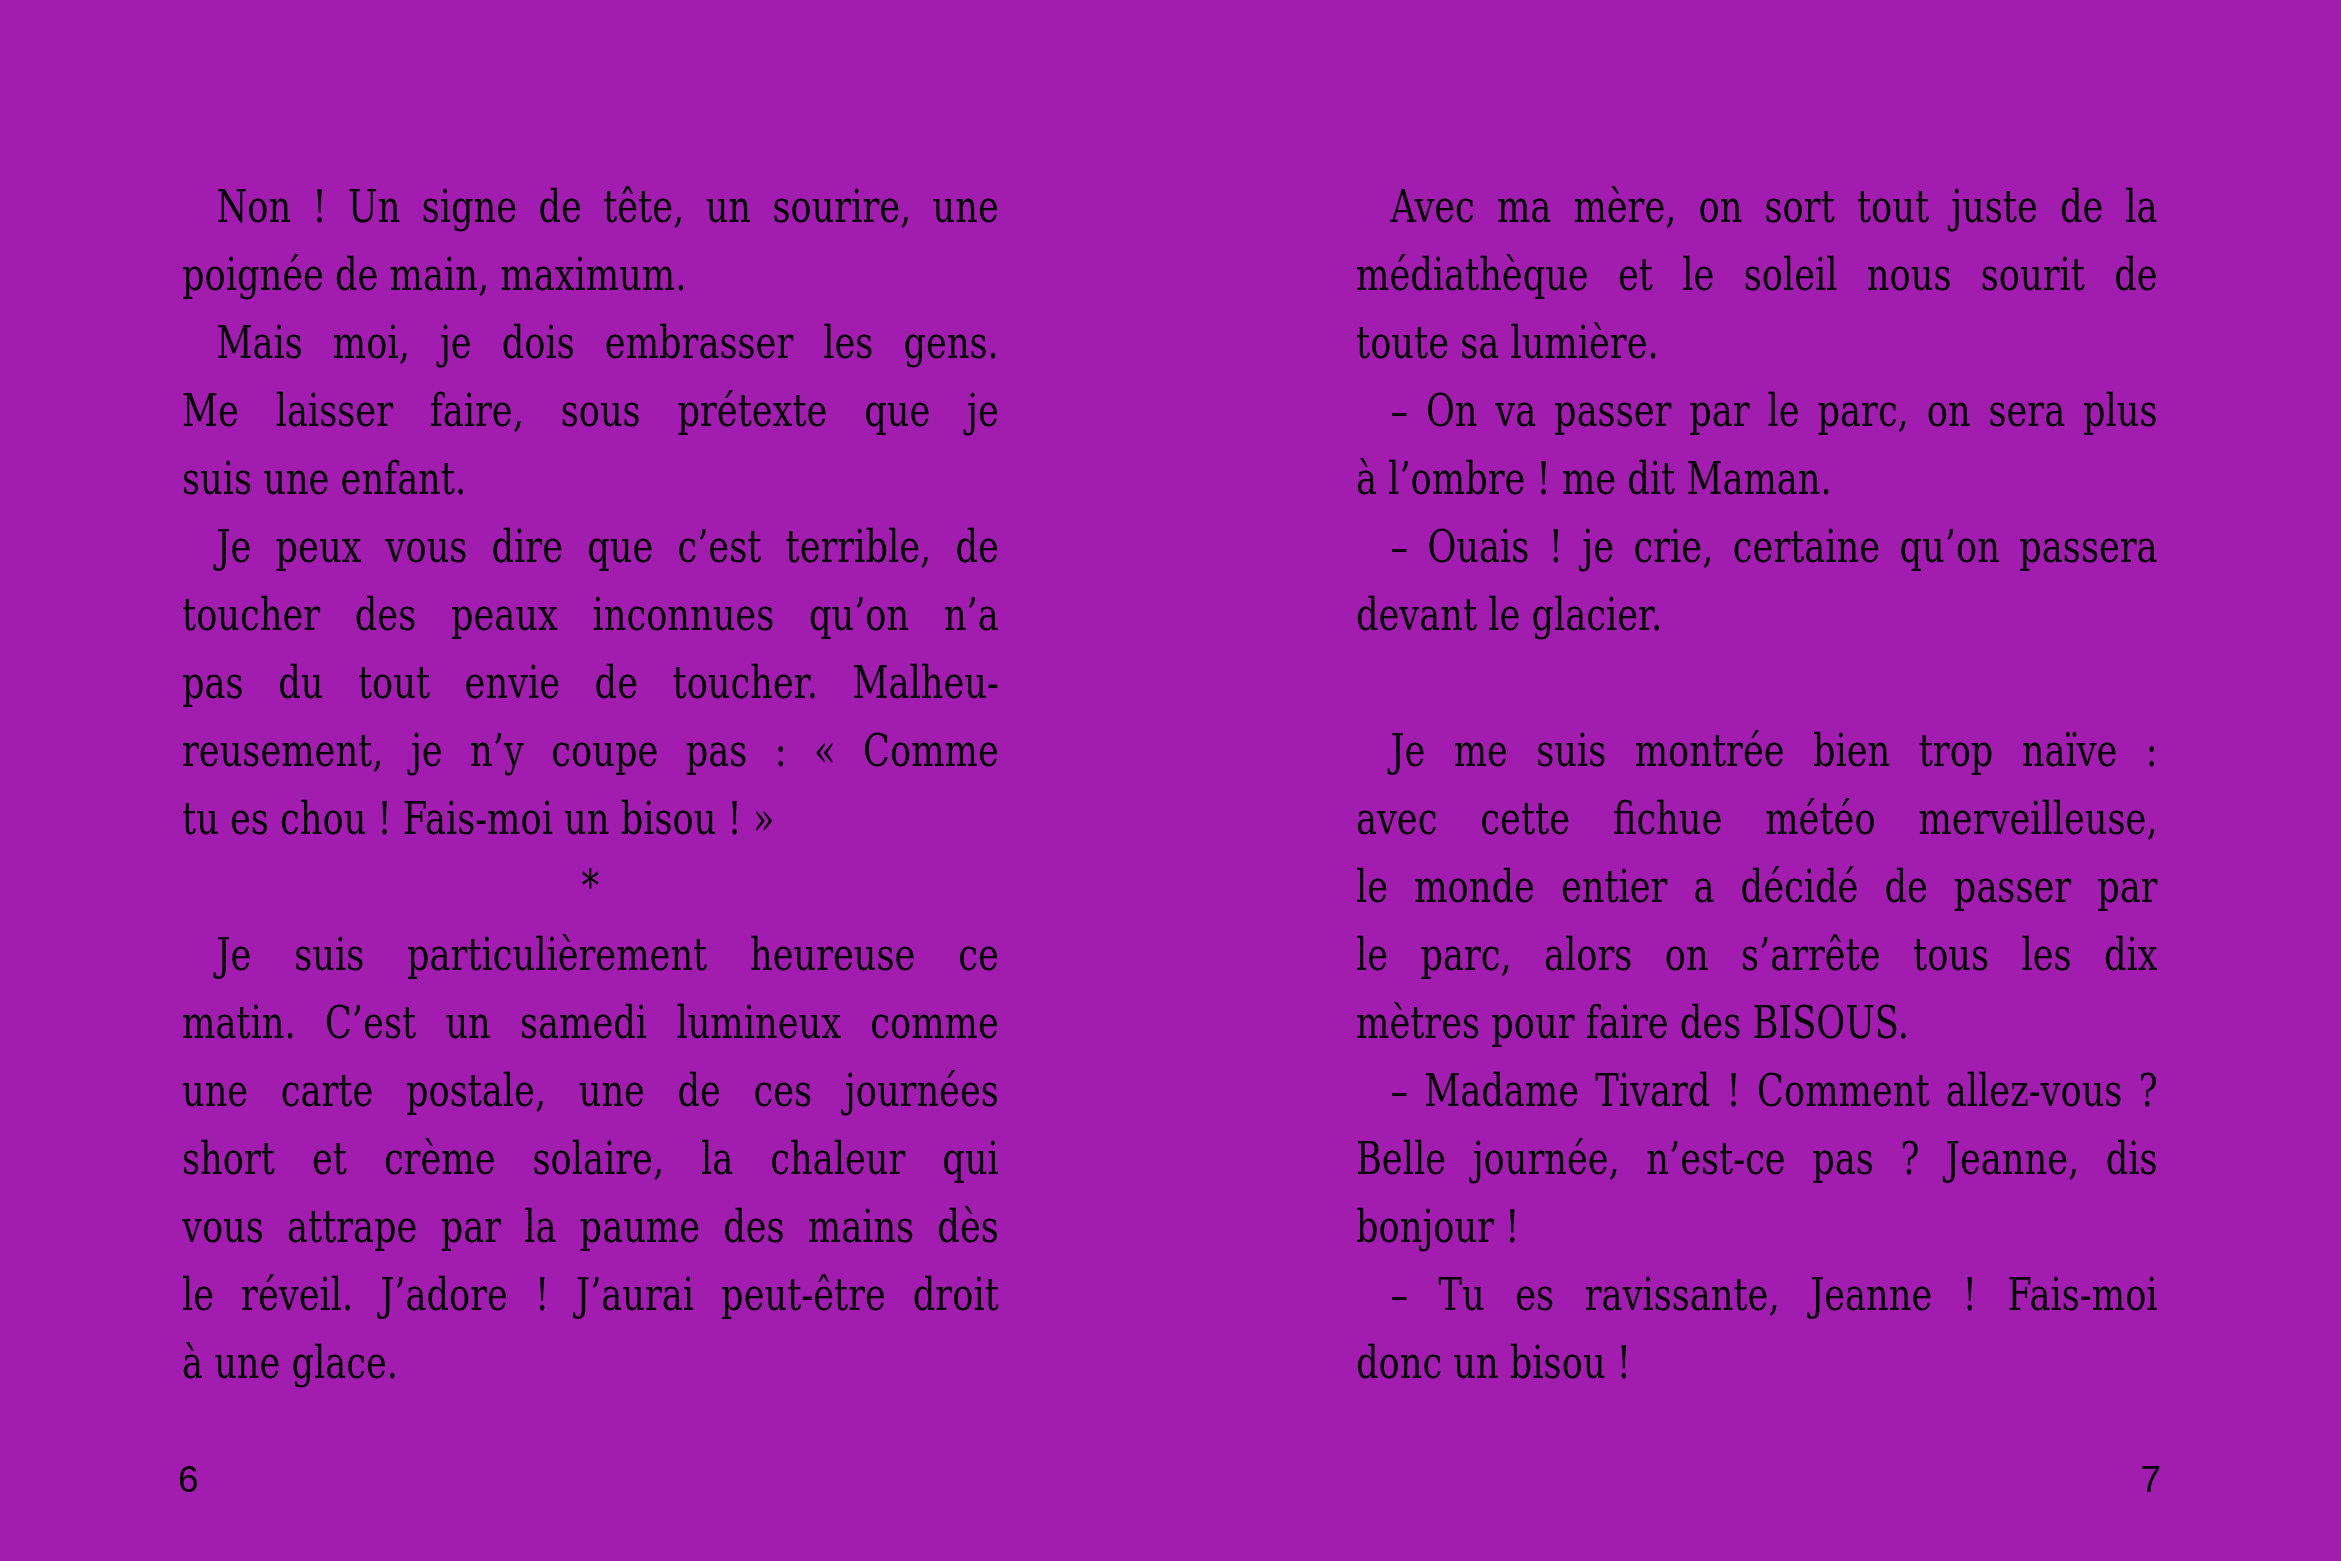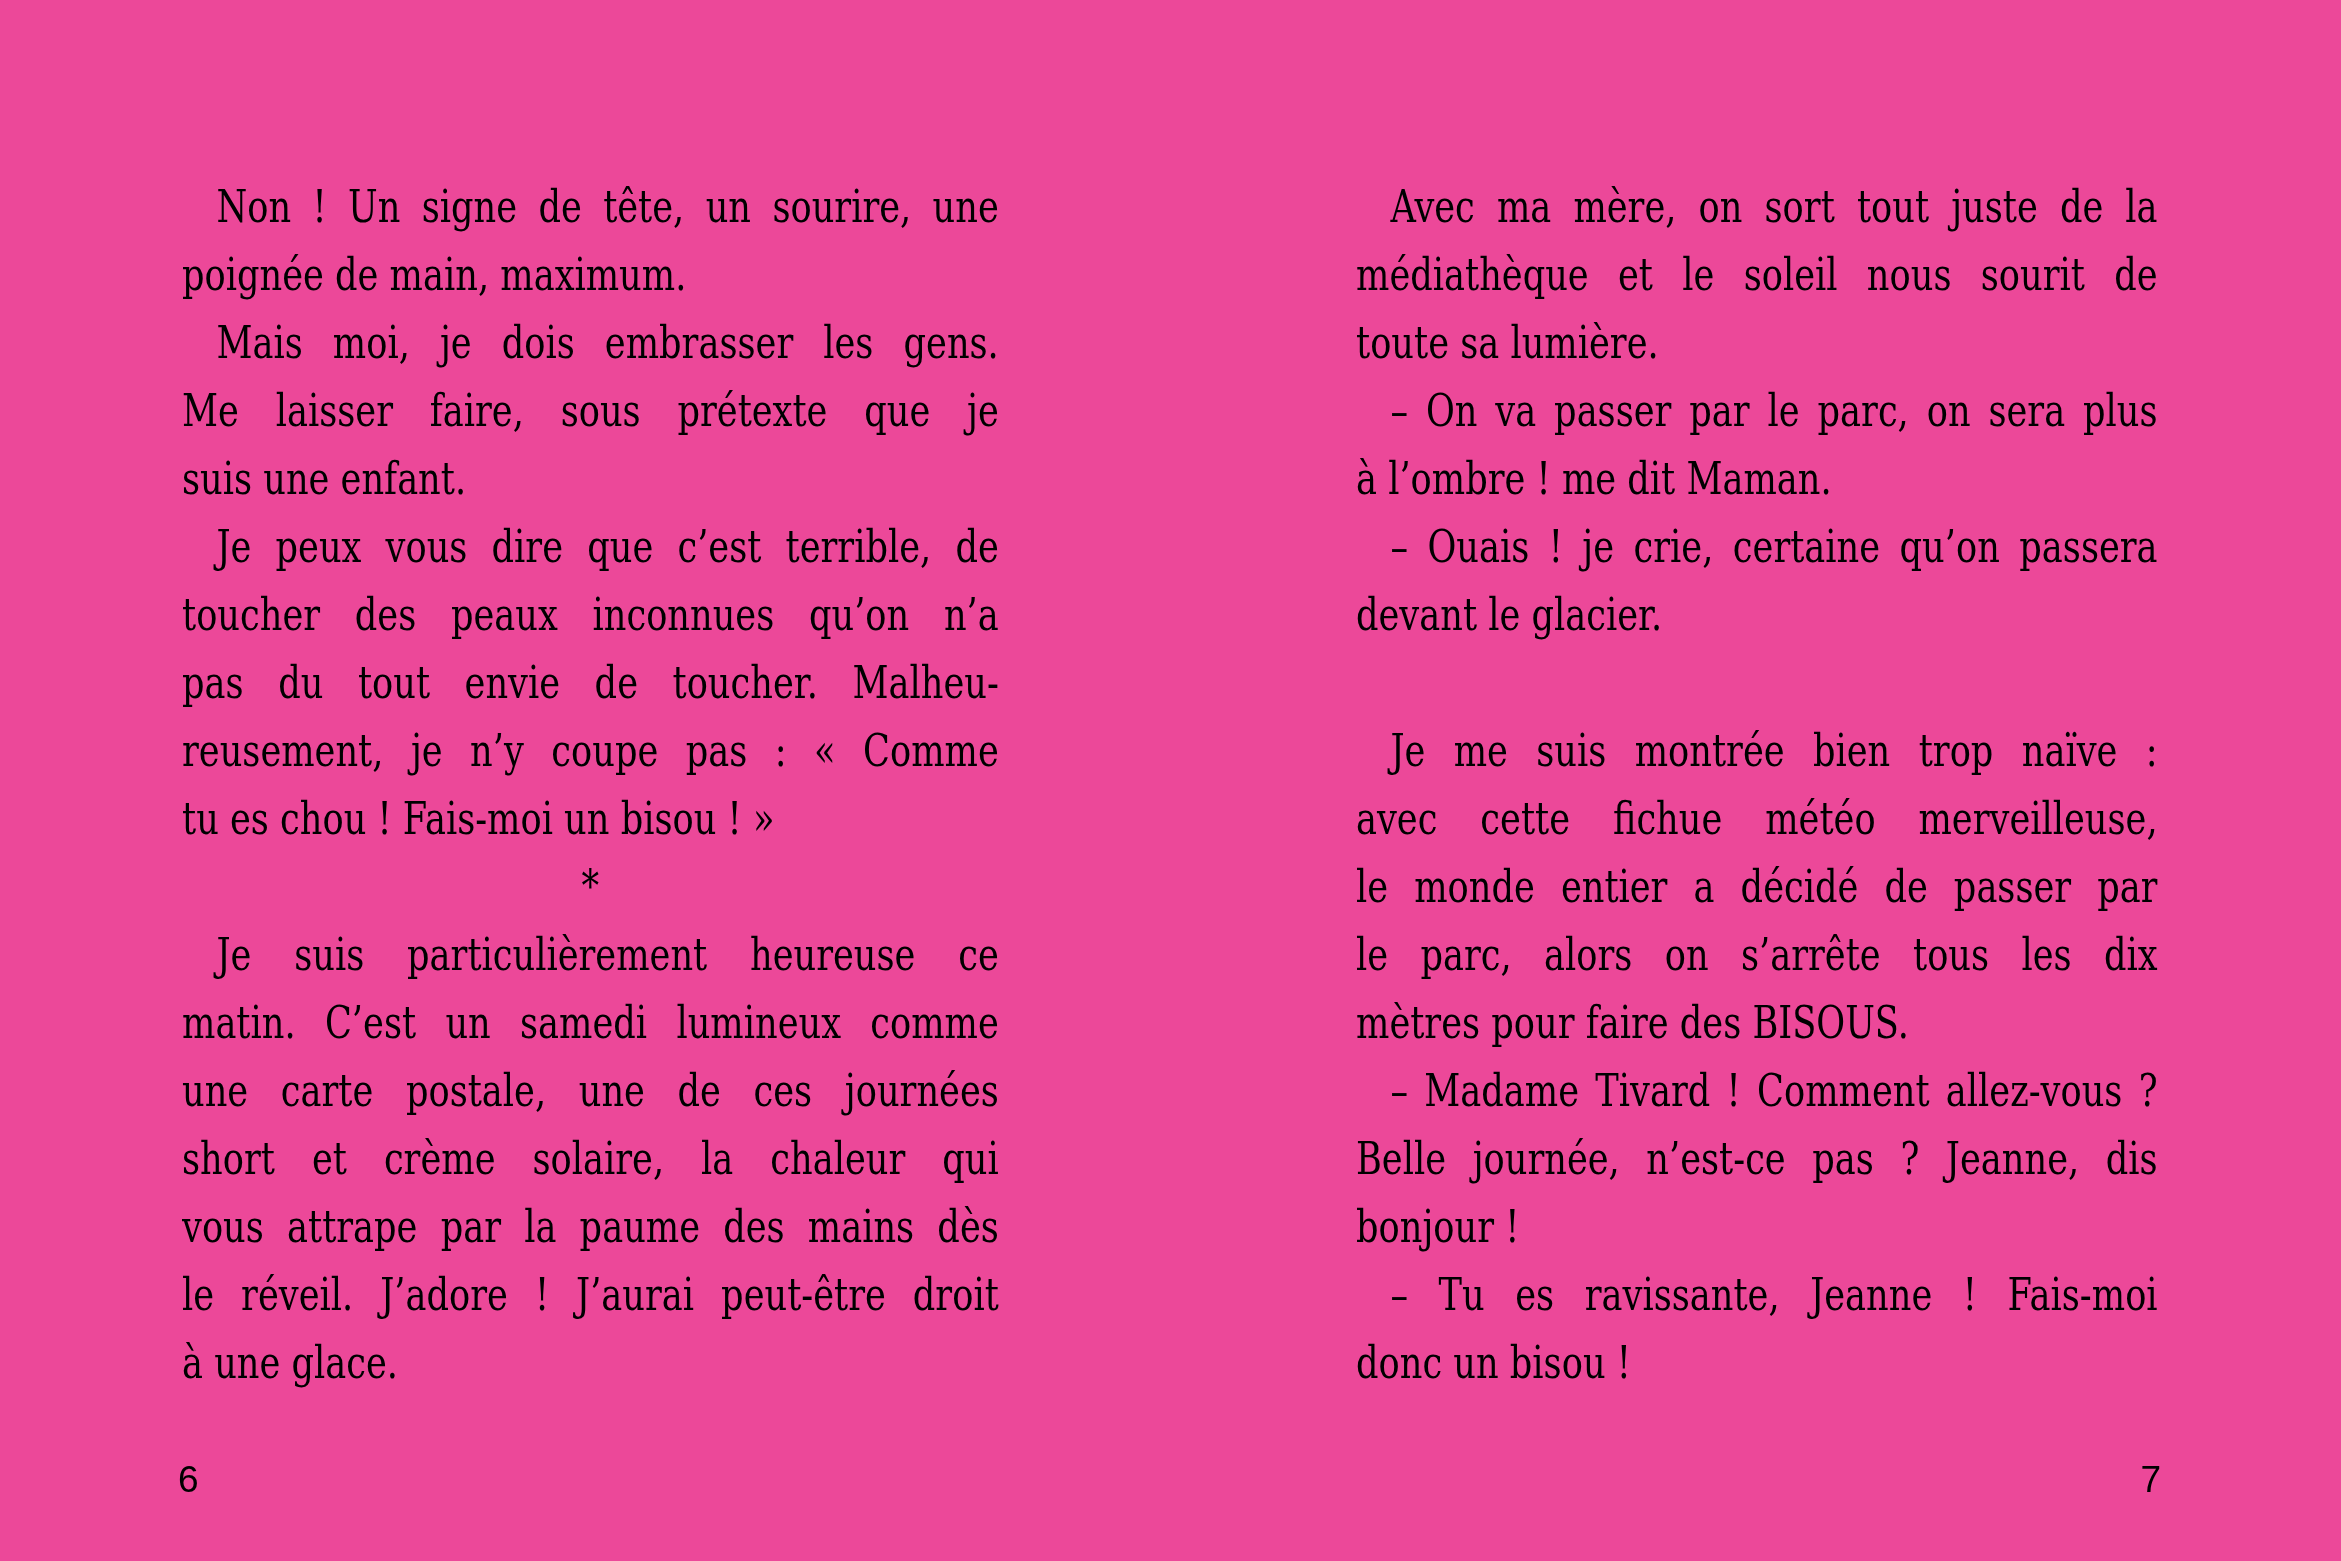--- a/index.html
+++ b/index.html
@@ -11,21 +11,21 @@
     width: 2342px;
     height: 1561px;
     position: relative;
     overflow: hidden;
     font-family: "DejaVu Serif", serif;
     color: #000000;
   }
   .book-spread {
     position: absolute;
     inset: 0;
-    background: #ec4899;
+    background: #a21caf;
   }
   .page-lines {
     position: absolute;
     top: 173px;
     transform: scaleX(0.8);
     transform-origin: 0 0;
   }
   .page-lines.left  { left: 182px;  width: 1021px; }
   .page-lines.right { left: 1356px; width: 1002px; }
   .line {

